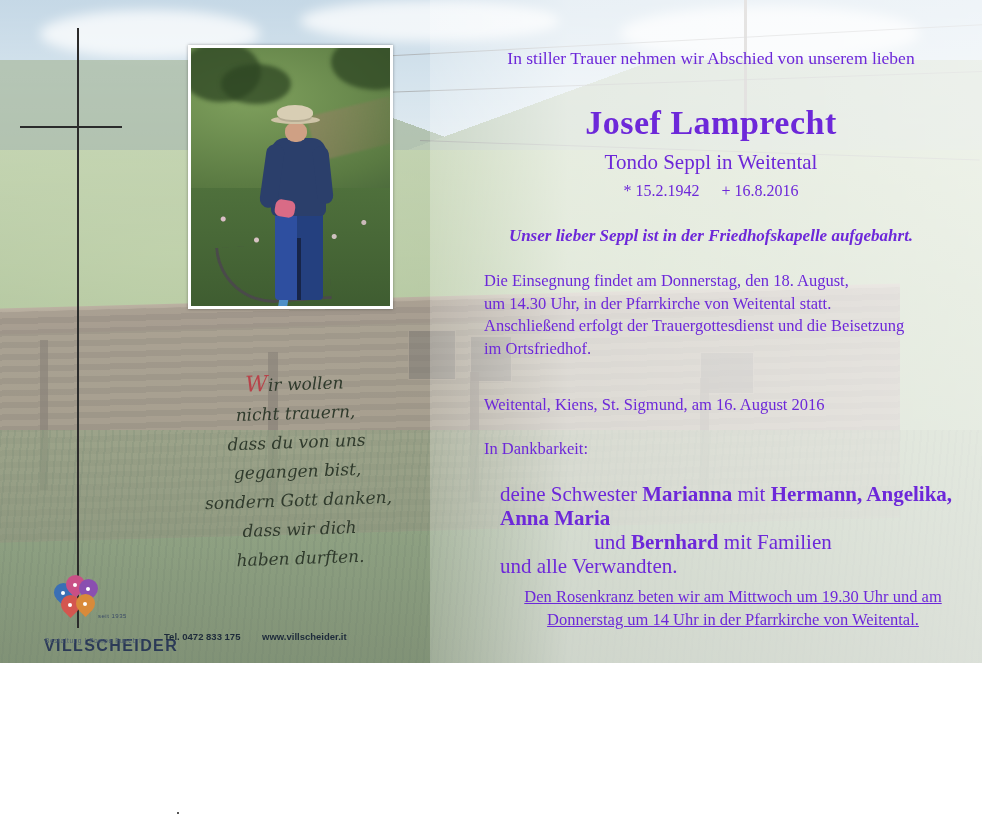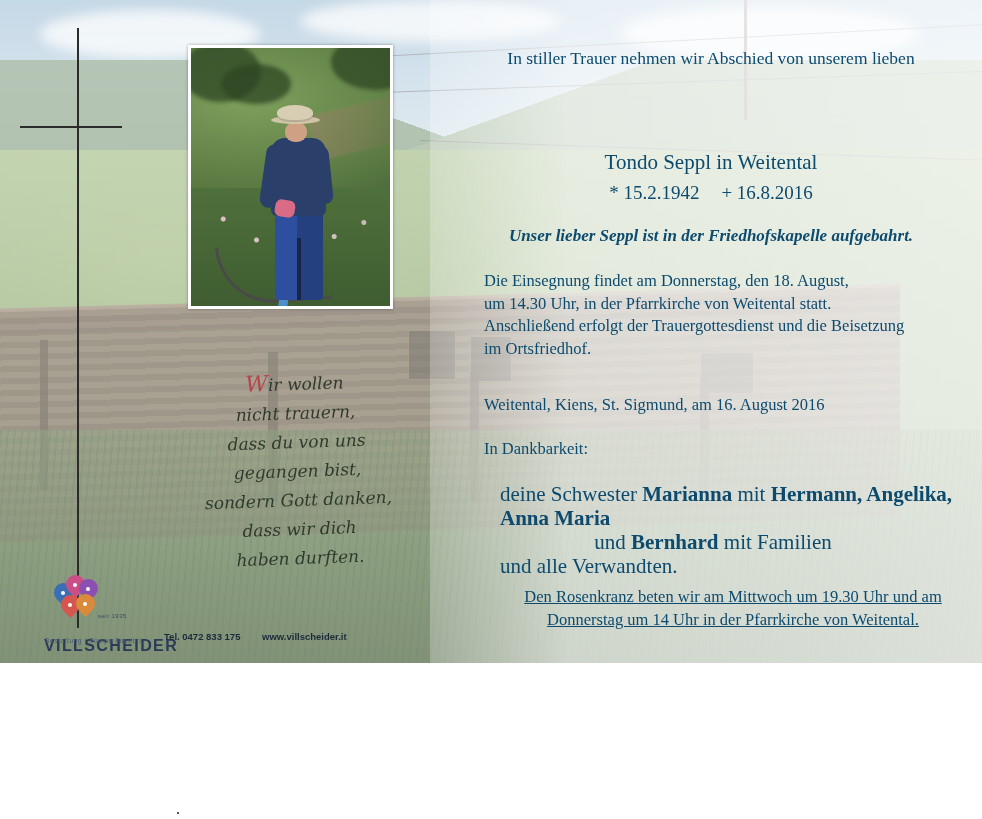--- a/index.html
+++ b/index.html
@@ -209,38 +209,38 @@
   .p-glove {
     position: absolute; left: 84px; top: 152px; width: 20px; height: 17px;
     background: #d96b86; border-radius: 6px; transform: rotate(10deg);
   }
 
   
   .text-col {
     position: absolute;
     left: 440px; top: 0;
     width: 542px; height: 663px;
-    color: #0c4a6e;
+    color: #6d28d9;
   }
   .lead {
     position: absolute; left: 0; top: 48px; width: 542px;
     font-size: 17.5px; text-align: center;
   }
   .name {
     position: absolute; left: 0; top: 104px; width: 542px;
     font-size: 34px; font-weight: bold; text-align: center;
     letter-spacing: 0.5px;
   }
   .nickname {
     position: absolute; left: 0; top: 150px; width: 542px;
     font-size: 21px; text-align: center;
   }
   .dates {
     position: absolute; left: 0; top: 182px; width: 542px;
-    font-size: 19px; text-align: center;
+    font-size: 16px; text-align: center;
   }
   .dates .gap { display: inline-block; width: 22px; }
   .note {
     position: absolute; left: 0; top: 226px; width: 542px;
     font-size: 17px; font-style: italic; font-weight: bold; text-align: center;
   }
   .para-a {
     position: absolute; left: 44px; top: 270px; width: 500px;
     font-size: 16.5px; line-height: 22.5px;
   }
@@ -393,20 +393,21 @@
     <div>nicht trauern,</div>
     <div>dass du von uns</div>
     <div>gegangen bist,</div>
     <div>sondern Gott danken,</div>
     <div>dass wir dich</div>
     <div>haben durften.</div>
   </div>
 
   <div class="text-col">
     <div class="lead">In stiller Trauer nehmen wir Abschied von unserem lieben</div>
+    <div class="name">Josef  Lamprecht</div>
     <div class="nickname">Tondo Seppl in Weitental</div>
     <div class="dates">
       <span>* 15.2.1942</span><span class="gap"></span><span>+ 16.8.2016</span>
     </div>
     <div class="note">Unser lieber Seppl ist in der Friedhofskapelle aufgebahrt.</div>
 
     <div class="para-a">
       <div>Die Einsegnung findet am Donnerstag, den 18. August,</div>
       <div>um 14.30 Uhr, in der Pfarrkirche von Weitental statt.</div>
       <div>Anschließend erfolgt der Trauergottesdienst und die Beisetzung</div>

